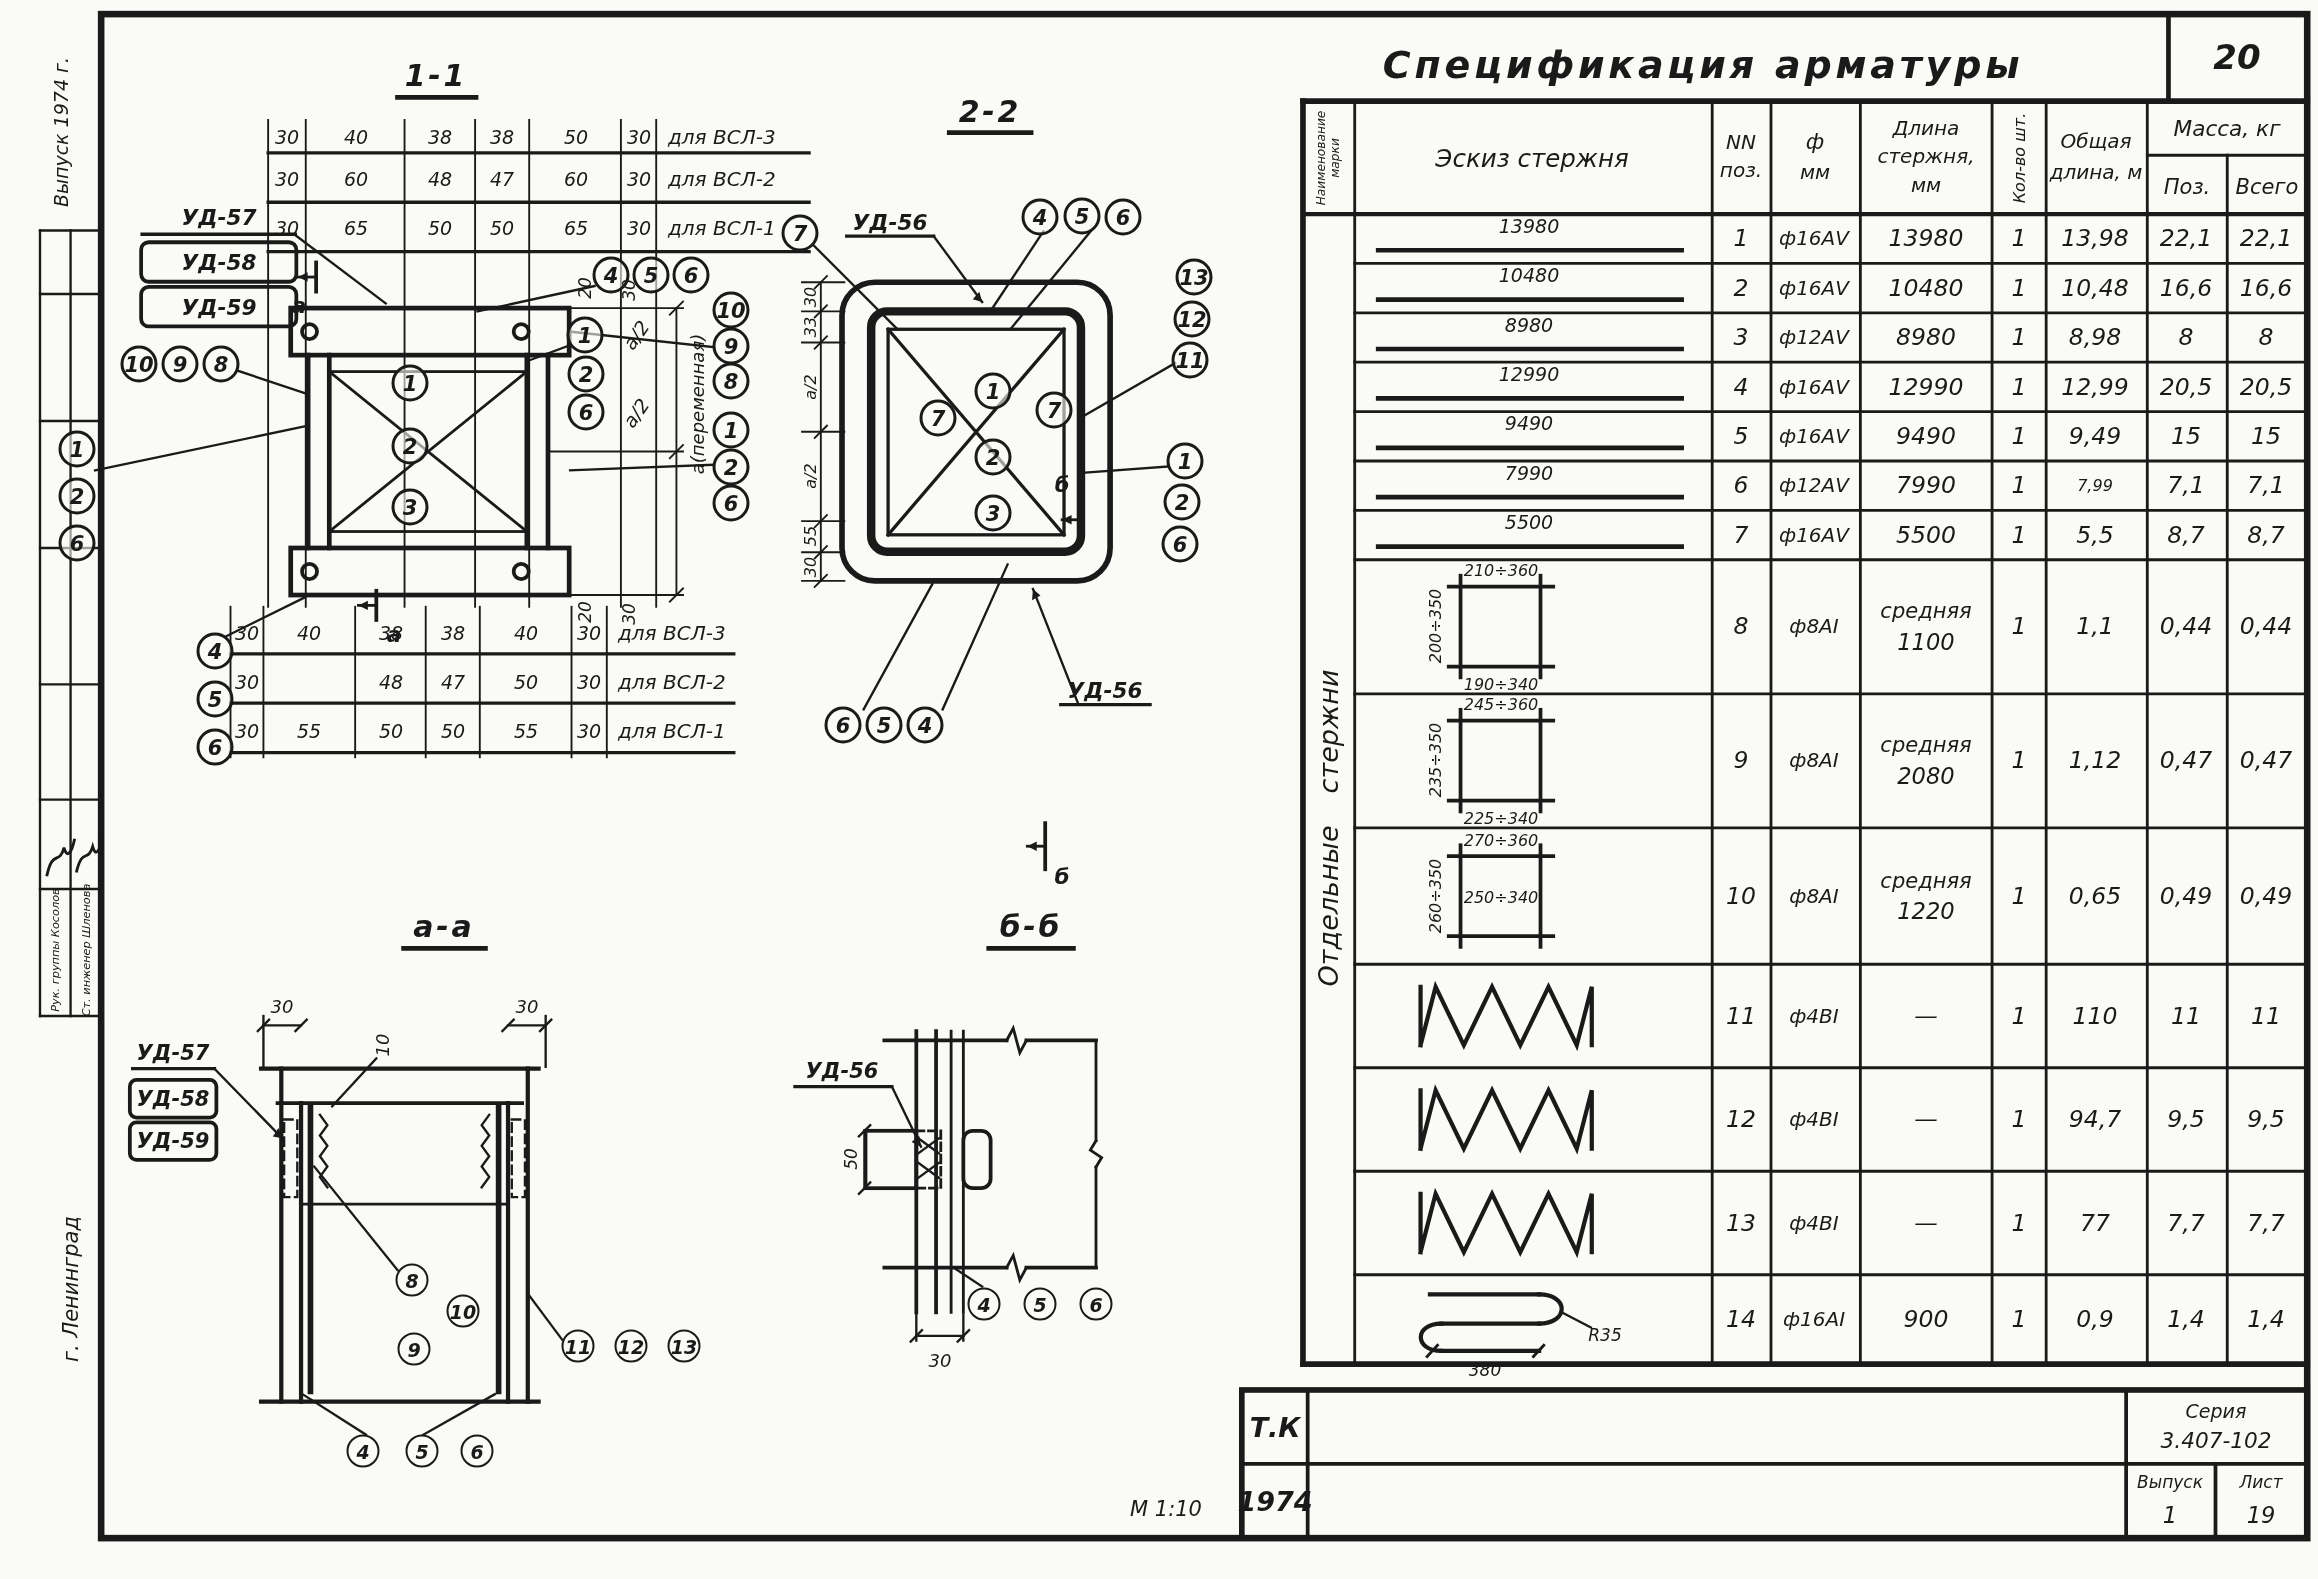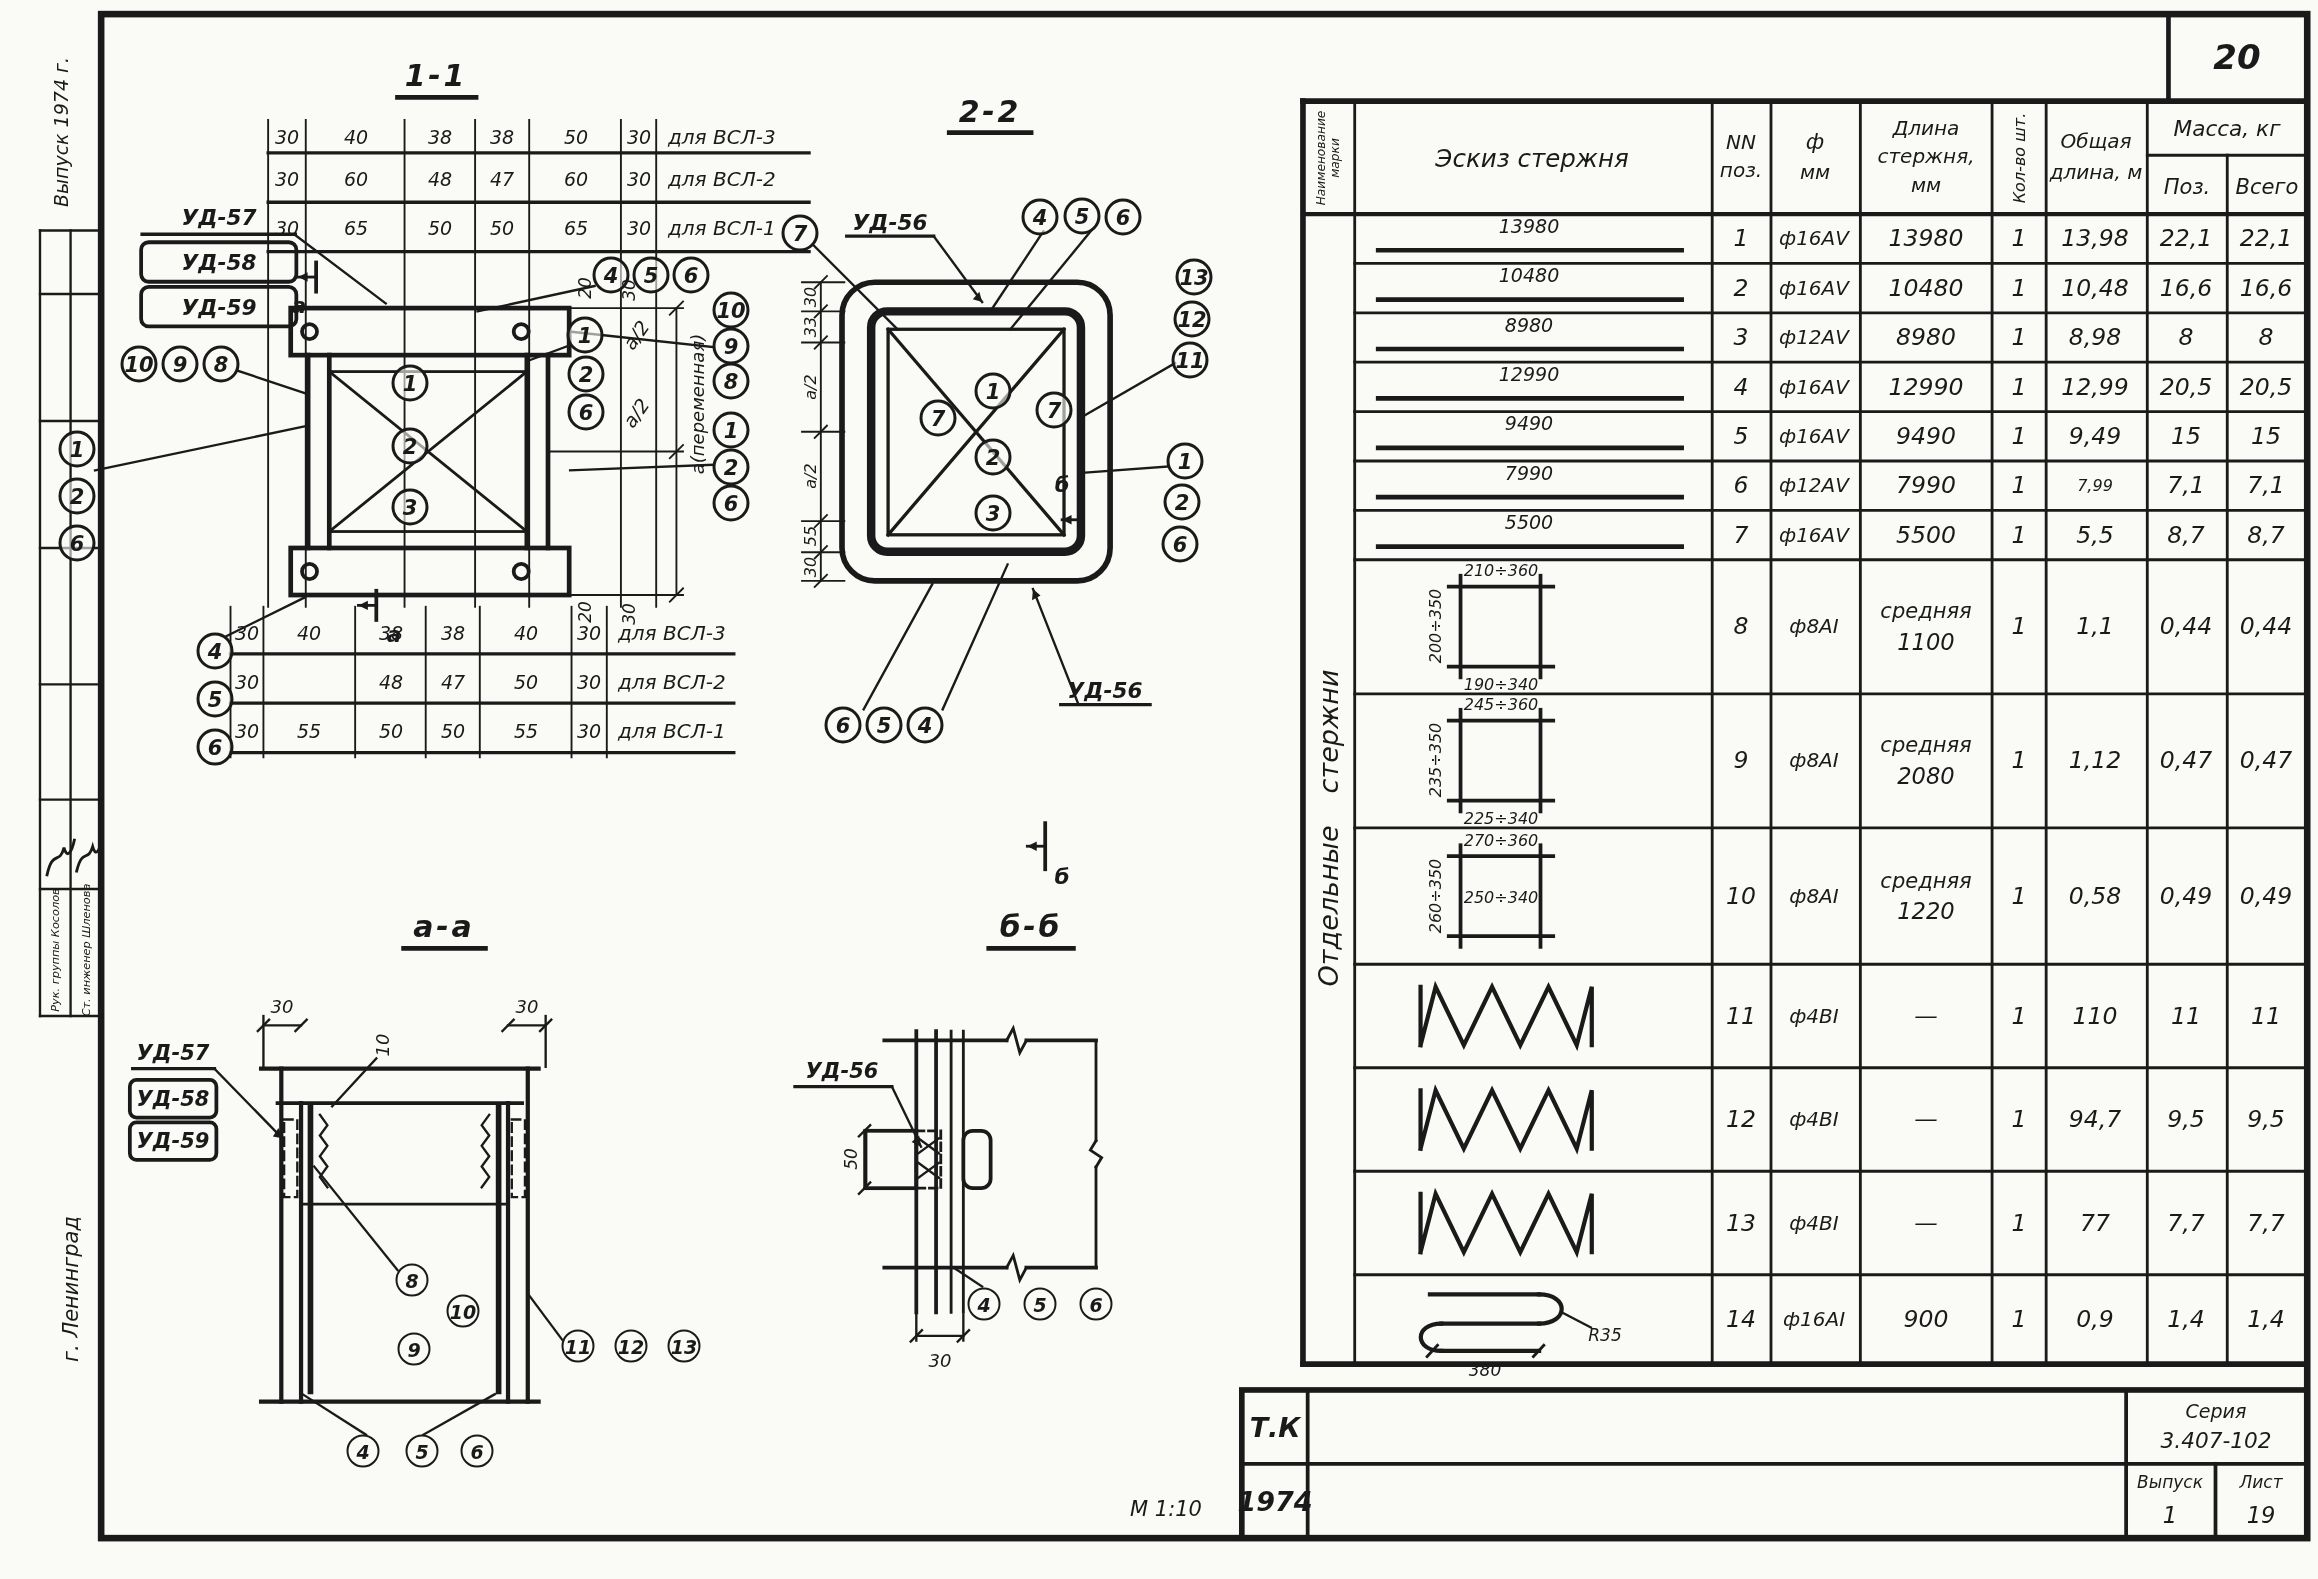--- a/index.html
+++ b/index.html
@@ -348,20 +348,21 @@
       <line x1="2088" y1="2735" x2="2032" y2="2698" stroke-width="5"></line>
     </g>
   </g>
 </svg>
 
 <div class="rot" style="left:61px;top:132px;font-size:19px">Выпуск 1974 г.</div>
 <div class="rot" style="left:55px;top:950px;font-size:11.3px">Рук. группы  Косолов</div>
 <div class="rot" style="left:86px;top:950px;font-size:11.3px">Ст. инженер  Шленова</div>
 <div class="rot" style="left:71px;top:1289px;font-size:21px">г. Ленинград</div>
 
+<div class="t b" style="left:1703px;top:65px;font-size:38px;letter-spacing:3.8px">Спецификация  арматуры</div>
 <div class="t b" style="left:2237px;top:57px;font-size:34px">20</div>
 
 <div class="rot" style="left:1328px;top:158px;font-size:12.2px">
   <div style="text-align:center">
         <div>Наименование</div>
         <div>марки</div>
       </div>
 </div>
 <div class="t" style="left:1532px;top:158px;font-size:24.5px">Эскиз  стержня</div>
 <div class="t" style="left:1741px;top:142px;font-size:20px">NN</div>
@@ -467,21 +468,21 @@
 <div class="t" style="left:2266px;top:760px;font-size:23.5px">0,47</div>
 
 <div class="t" style="left:1501px;top:840px;font-size:16px">270÷360</div>
 <div class="t" style="left:1501px;top:897px;font-size:16px">250÷340</div>
 <div class="rot" style="left:1435px;top:896px;font-size:16px">260÷350</div>
 <div class="t" style="left:1741px;top:896px;font-size:23.5px">10</div>
 <div class="t" style="left:1814px;top:896px;font-size:20px">ф8АI</div>
 <div class="t" style="left:1926px;top:881px;font-size:21px">средняя</div>
 <div class="t" style="left:1926px;top:911px;font-size:22.6px">1220</div>
 <div class="t" style="left:2019px;top:896px;font-size:23.5px">1</div>
-<div class="t" style="left:2095px;top:896px;font-size:23.5px">0,58</div>
+<div class="t" style="left:2095px;top:896px;font-size:23.5px">0,65</div>
 <div class="t" style="left:2186px;top:896px;font-size:23.5px">0,49</div>
 <div class="t" style="left:2266px;top:896px;font-size:23.5px">0,49</div>
 
 <div class="t" style="left:1741px;top:1016px;font-size:23.5px">11</div>
 <div class="t" style="left:1814px;top:1016px;font-size:20px">ф4ВI</div>
 <div class="t" style="left:1926px;top:1016px;font-size:23.5px">—</div>
 <div class="t" style="left:2019px;top:1016px;font-size:23.5px">1</div>
 <div class="t" style="left:2095px;top:1016px;font-size:23.5px">110</div>
 <div class="t" style="left:2186px;top:1016px;font-size:23.5px">11</div>
 <div class="t" style="left:2266px;top:1016px;font-size:23.5px">11</div>

